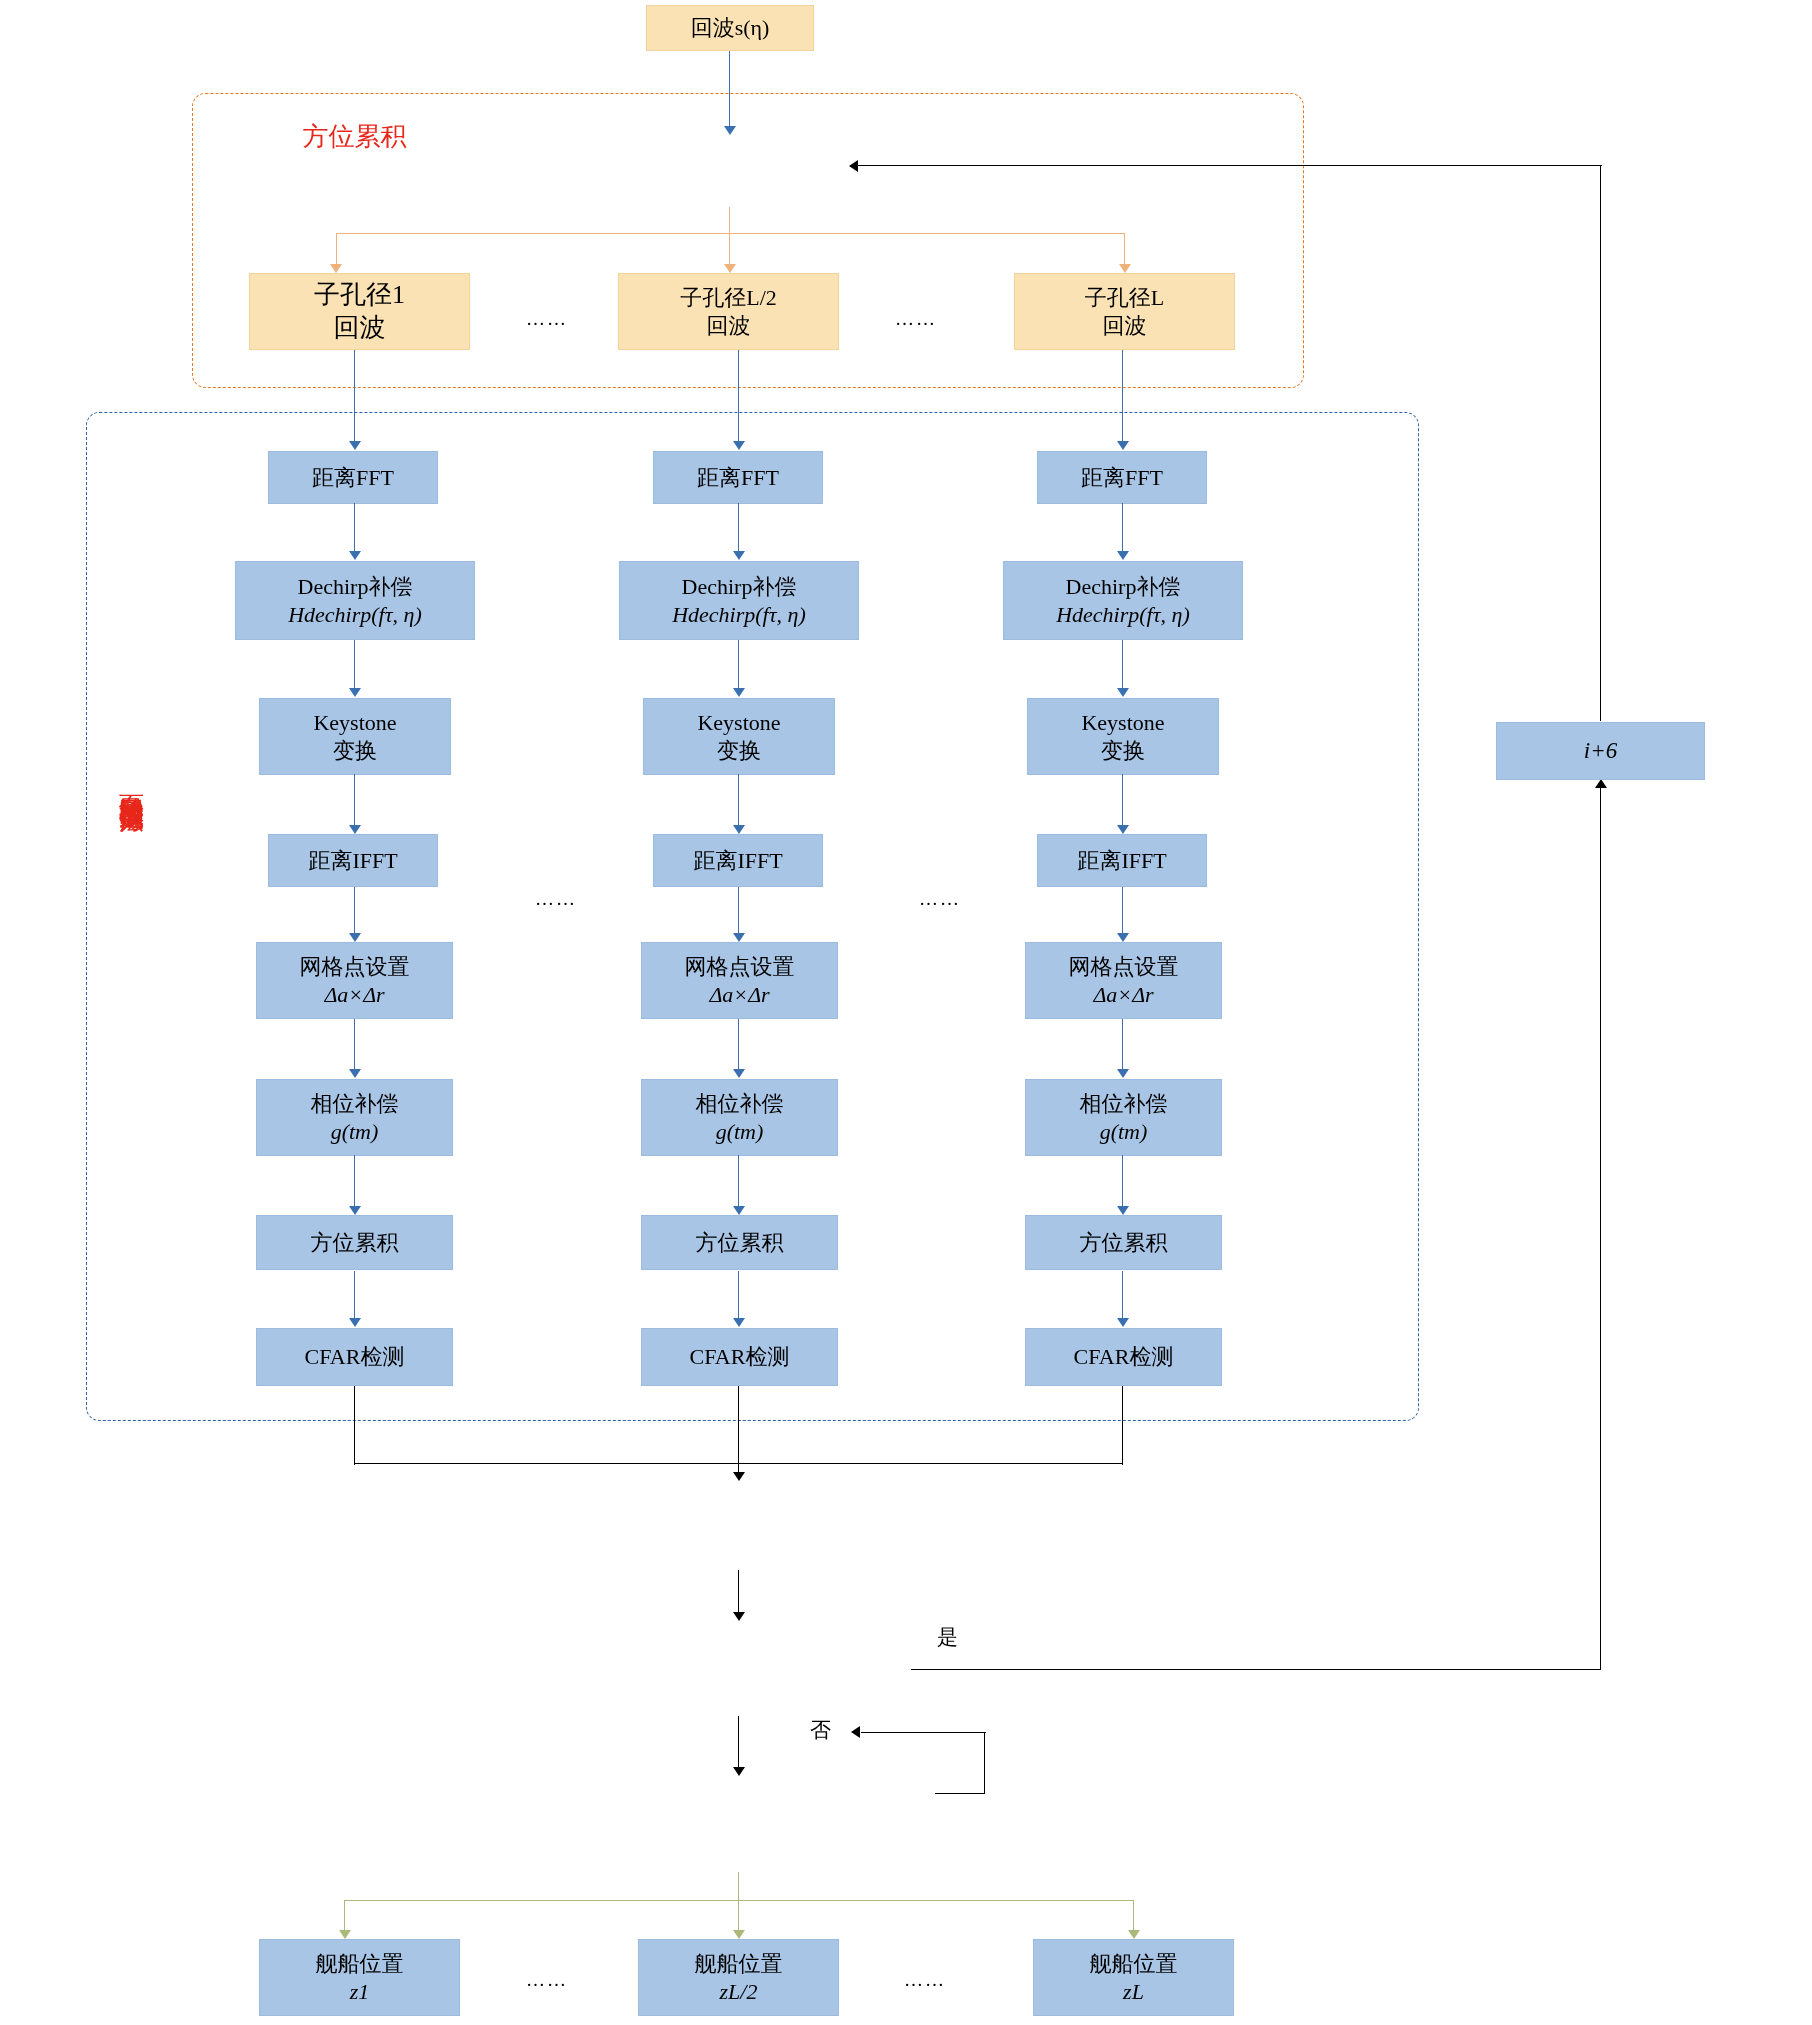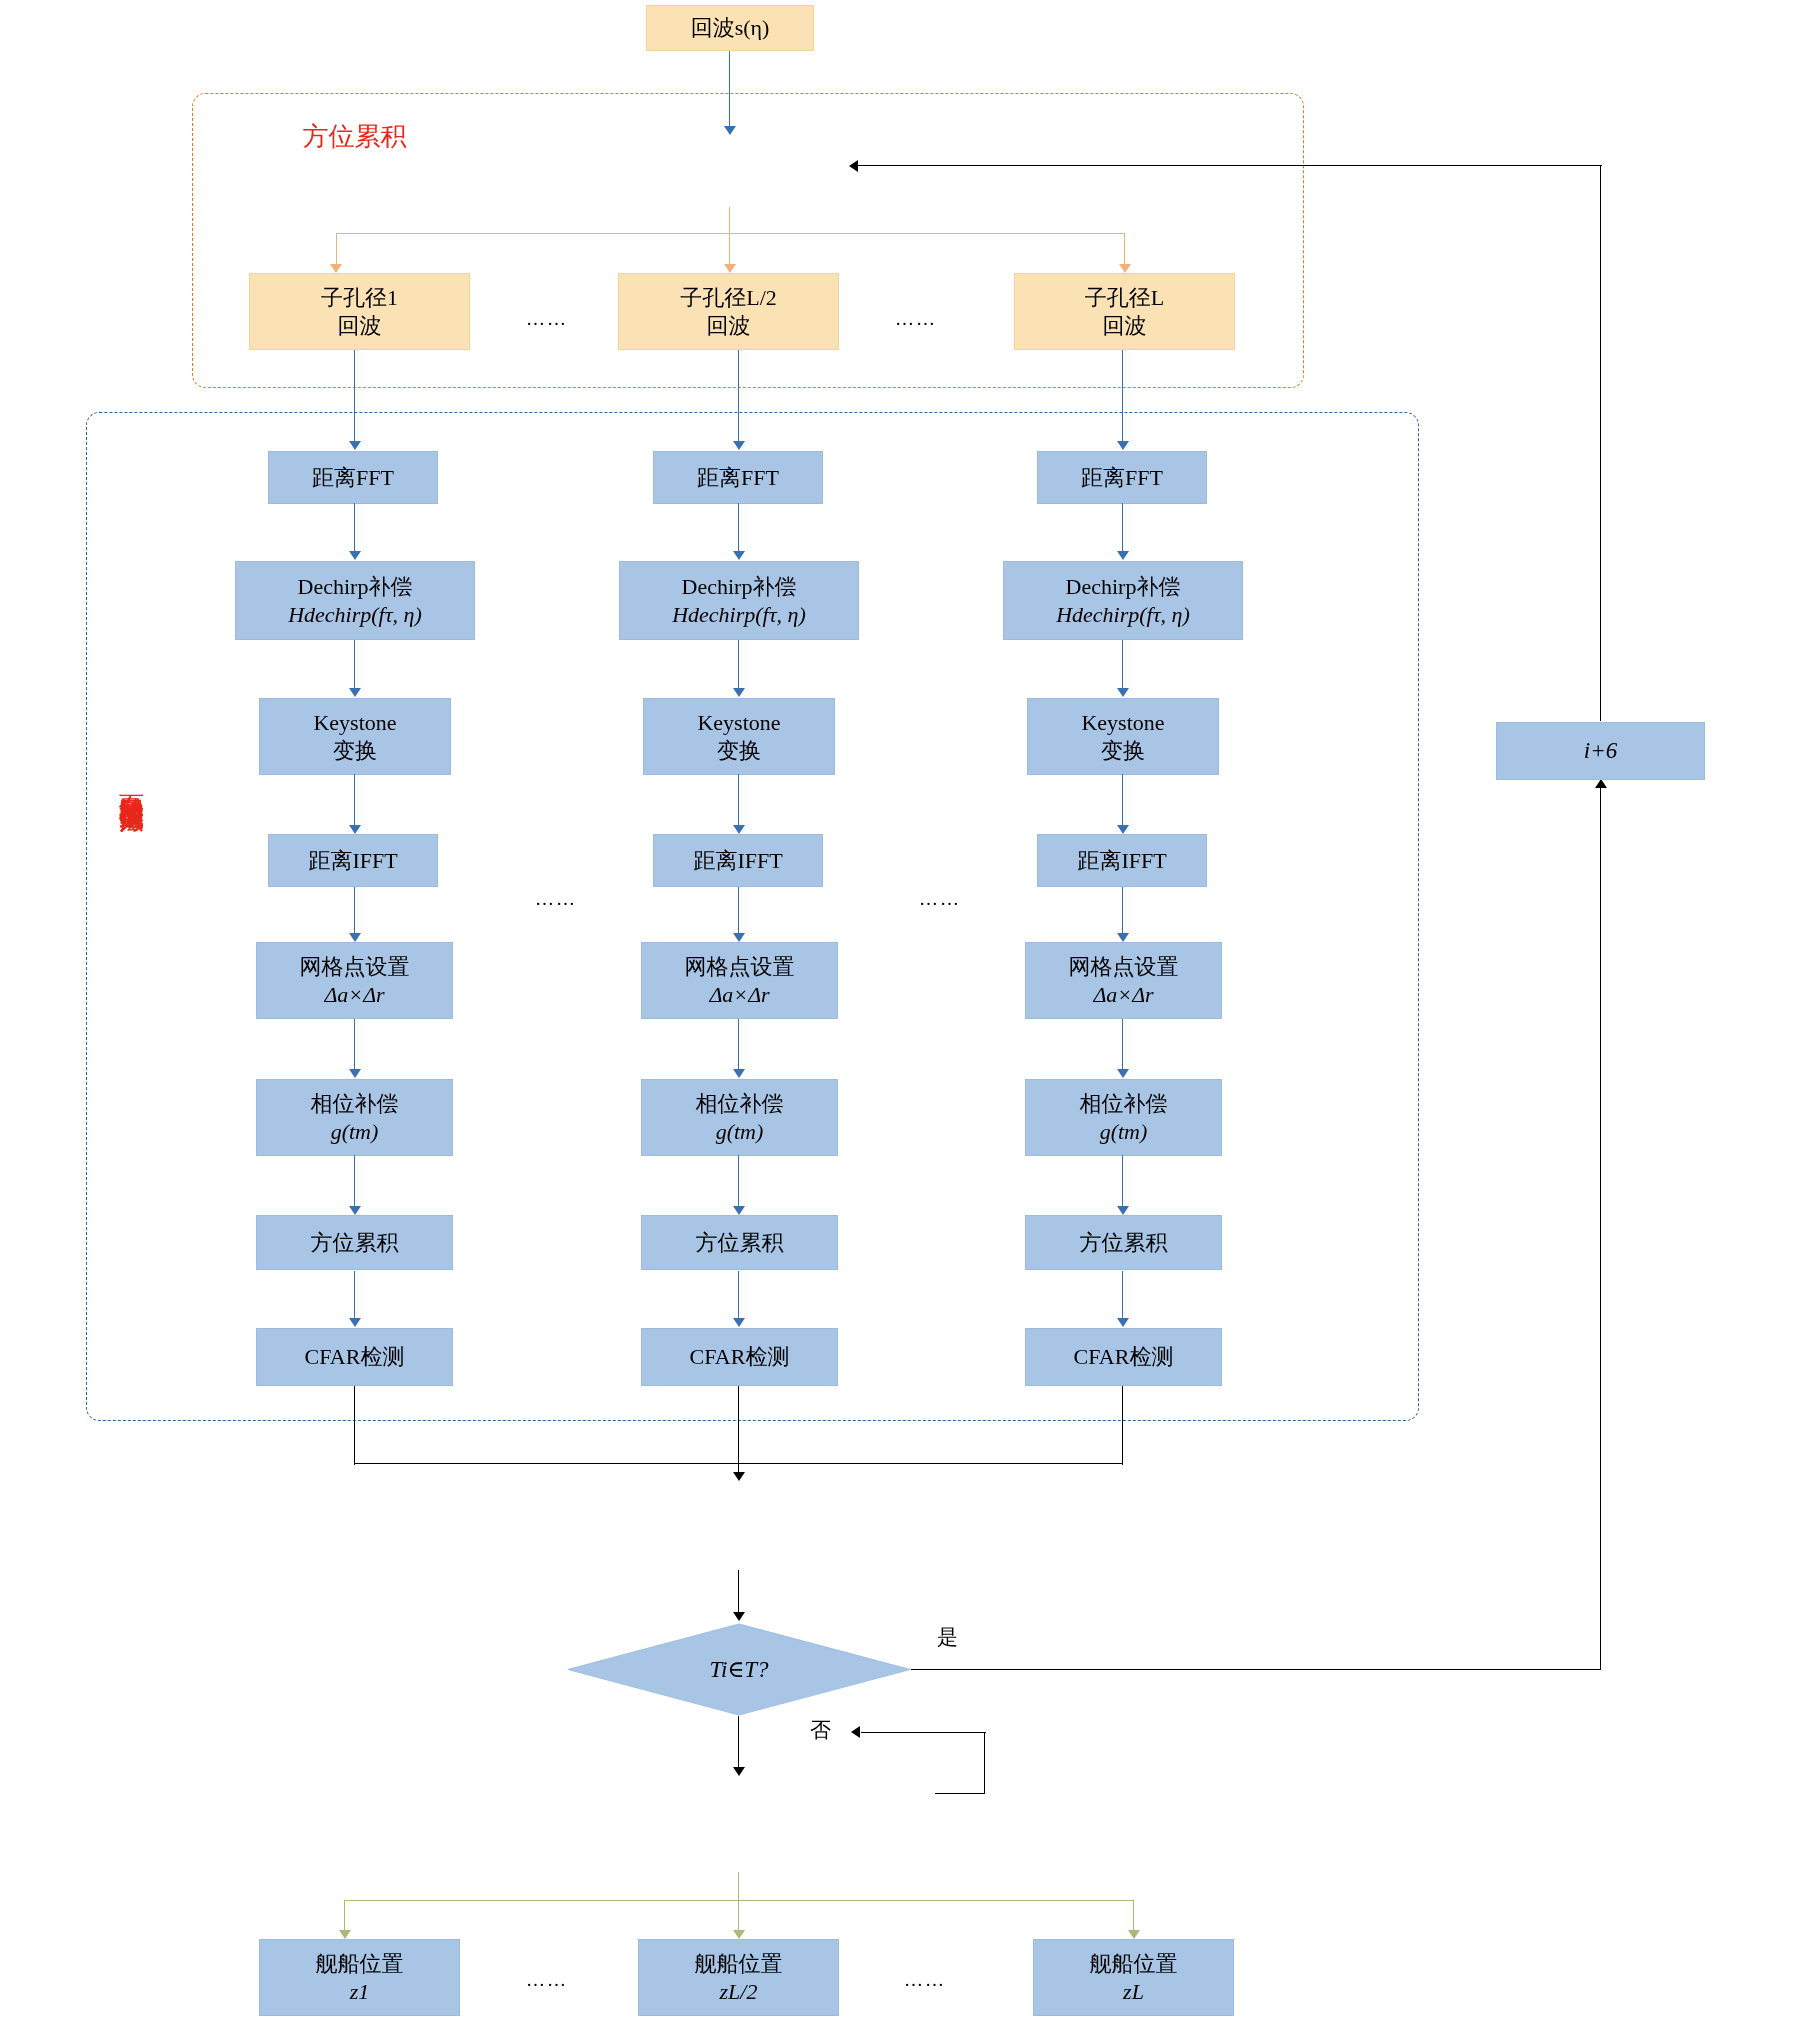--- a/index.html
+++ b/index.html
@@ -154,21 +154,21 @@
 
   <div class="ln v org" style="left:729px; top:207px; height:26px;"></div>
   <div class="ln h org" style="left:336px; top:233px; width:789px;"></div>
   <div class="ln v org" style="left:336px; top:233px; height:34px;"></div>
   <div class="ln v org" style="left:729px; top:233px; height:34px;"></div>
   <div class="ln v org" style="left:1124px; top:233px; height:34px;"></div>
   <div class="arrow down org" style="left:330px; top:264px;"></div>
   <div class="arrow down org" style="left:724px; top:264px;"></div>
   <div class="arrow down org" style="left:1119px; top:264px;"></div>
 
-  <div class="node yellow" style="left:249px; top:273px; width:221px; height:77px; font-size:22px;">
+  <div class="node yellow" style="left:249px; top:273px; width:221px; height:77px; font-size:26px;">
     <span class="l1">子孔径1</span>
     <span class="l2">回波</span>
   </div>
   <div class="node yellow" style="left:618px; top:273px; width:221px; height:77px; font-size:22px;">
     <span class="l1">子孔径L/2</span>
     <span class="l2">回波</span>
   </div>
   <div class="node yellow" style="left:1014px; top:273px; width:221px; height:77px; font-size:22px;">
     <span class="l1">子孔径L</span>
     <span class="l2">回波</span>
@@ -340,26 +340,20 @@
   <div class="ln v" style="left:354px; top:1386px; height:79px;"></div>
   <div class="ln v" style="left:1122px; top:1386px; height:79px;"></div>
   <div class="ln h" style="left:354px; top:1463px; width:769px;"></div>
   <div class="ln v" style="left:738px; top:1386px; height:89px;"></div>
   <div class="arrow down" style="left:733px; top:1472px;"></div>
 
 
   <div class="ln v" style="left:738px; top:1570px; height:46px;"></div>
   <div class="arrow down" style="left:733px; top:1612px;"></div>
 
-  <div class="diamond-wrap" style="left:566px; top:1623px; width:346px; height:93px;">
-    <svg class="diamond" viewBox="0 0 722 195" preserveAspectRatio="none">
-      <polygon points="361,2 718,97 361,192 4,97" fill="#a8c5e6" stroke="#9cbcdf" stroke-width="2"></polygon>
-    </svg>
-    <div class="diamond-text" style="font-size:23px; font-style:italic;">Ti∈T?</div>
-  </div>
 
   <div class="ln h" style="left:911px; top:1669px; width:690px;"></div>
   <div class="ln v" style="left:1600px; top:786px; height:884px;"></div>
   <div class="arrow up" style="left:1595px; top:779px;"></div>
 
   <div class="edge-label" style="left:937px; top:1623px; font-size:21px;">是</div>
 
   <div class="node blue" style="left:1496px; top:722px; width:209px; height:58px; font-size:23px;">
     <span class="l1 it">i+6</span>
   </div>

